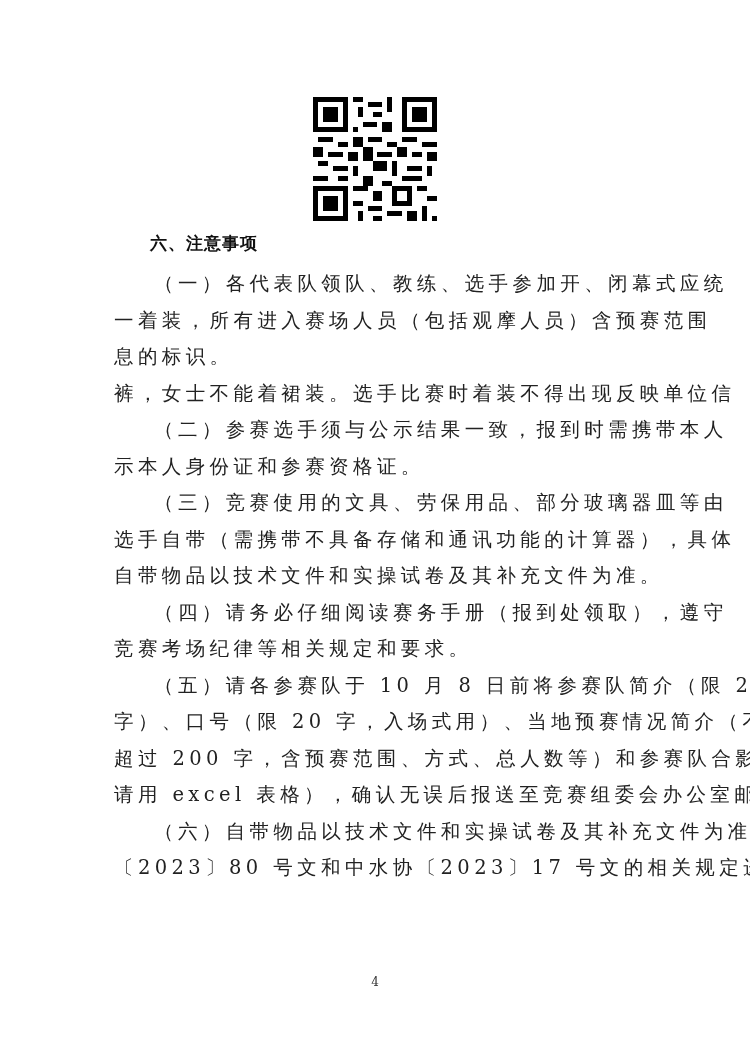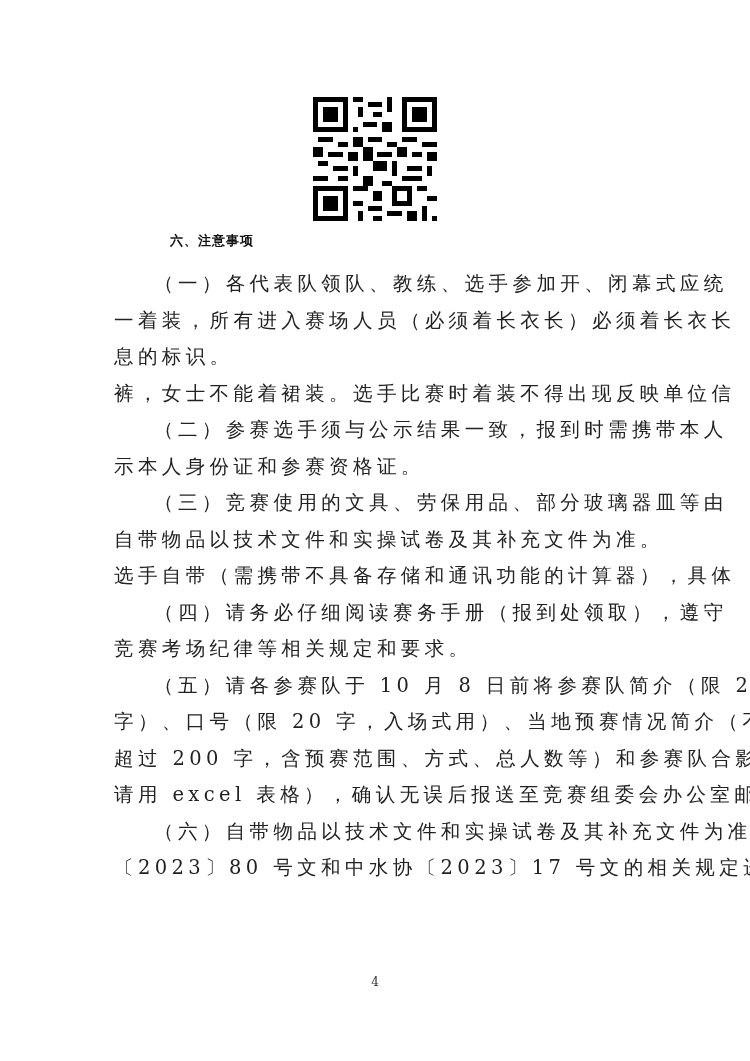--- a/index.html
+++ b/index.html
@@ -1,21 +1,21 @@
 <!DOCTYPE html>
 <html><head>
 <meta charset="utf-8">
 <style>
   html, body { margin: 0; padding: 0; background: #ffffff; }
   body { width: 750px; height: 1061px; position: relative; overflow: hidden;
          font-family: "DejaVu Serif", "Liberation Serif", serif; color: #1a1a1a; }
   .qr { position: absolute; left: 313px; top: 97px; width: 124px; height: 124px; }
   .qr svg { width: 100%; height: 100%; display: block; }
   .heading { position: absolute; left: 150px; top: 232px; font-family: "DejaVu Sans", sans-serif;
-             font-weight: bold; font-size: 13px; letter-spacing: 1px; color: #111; margin-left: 20px; }
+             font-weight: bold; font-size: 17px; letter-spacing: 1px; color: #111; }
   .body-text { position: absolute; left: 114px; top: 266px; width: 520px; }
   .line { font-size: 19.5px; height: 36.5px; line-height: 36.5px; white-space: nowrap;
           letter-spacing: 4.4px; color: #222; }
   .indent { padding-left: 40px; }
   .page-number { position: absolute; left: 0; width: 750px; top: 975px; text-align: center;
                  font-size: 12px; color: #333; }
 </style>
 </head>
 <body>
 
@@ -89,32 +89,32 @@
         <rect x="24" y="24" width="1" height="1"></rect>
     </g>
   </svg>
 </div>
 
 <div class="heading">六、注意事项</div>
 
 <div class="body-text">
   <div>
     <div class="line indent">（一）各代表队领队、教练、选手参加开、闭幕式应统</div>
-    <div class="line">一着装，所有进入赛场人员（必须着长衣长）必须着长衣长</div>
+    <div class="line">一着装，所有进入赛场人员（包括观摩人员）含预赛范围</div>
     <div class="line">息的标识。</div>
     <div class="line">裤，女士不能着裙装。选手比赛时着装不得出现反映单位信</div>
   </div>
   <div>
     <div class="line indent">（二）参赛选手须与公示结果一致，报到时需携带本人</div>
     <div class="line">示本人身份证和参赛资格证。</div>
   </div>
   <div>
     <div class="line indent">（三）竞赛使用的文具、劳保用品、部分玻璃器皿等由</div>
+    <div class="line">选手自带（需携带不具备存储和通讯功能的计算器），具体</div>
     <div class="line">自带物品以技术文件和实操试卷及其补充文件为准。</div>
-    <div class="line">选手自带（需携带不具备存储和通讯功能的计算器），具体</div>
   </div>
   <div>
     <div class="line indent">（四）请务必仔细阅读赛务手册（报到处领取），遵守</div>
     <div class="line">竞赛考场纪律等相关规定和要求。</div>
   </div>
   <div>
     <div class="line indent">（五）请各参赛队于 10 月 8 日前将参赛队简介（限 200</div>
     <div class="line">字）、口号（限 20 字，入场式用）、当地预赛情况简介（不</div>
     <div class="line">超过 200 字，含预赛范围、方式、总人数等）和参赛队合影</div>
     <div class="line">请用 excel 表格），确认无误后报送至竞赛组委会办公室邮</div>

